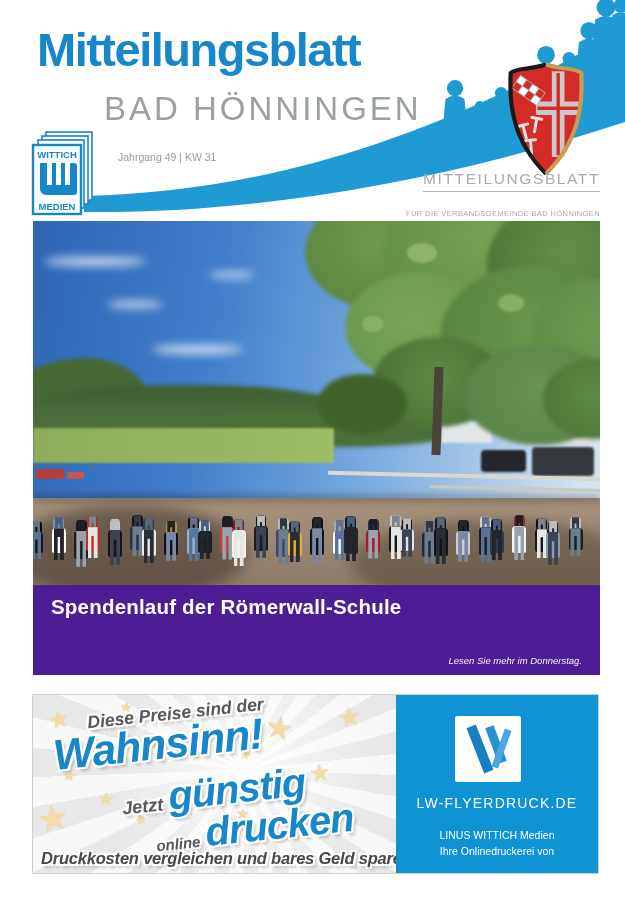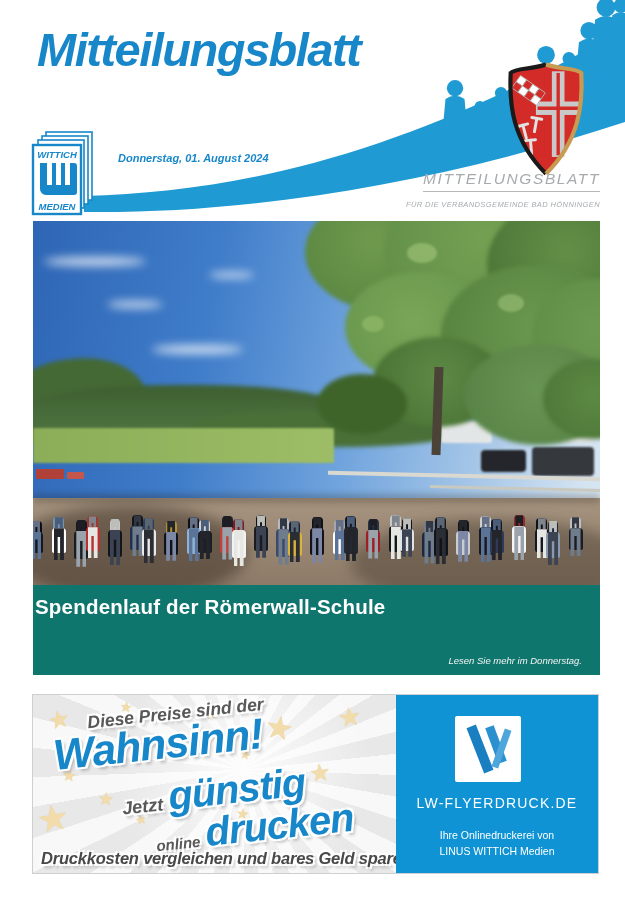--- a/index.html
+++ b/index.html
@@ -1,32 +1,32 @@
 <!DOCTYPE html>
 <html><head>
 <meta charset="utf-8">
 <style>
   html,body{margin:0;padding:0;background:#fff;}
   .page{position:relative;width:625px;height:897px;background:#fff;overflow:hidden;
         font-family:"Liberation Sans", sans-serif;}
 
   
-  .masthead{position:absolute;inset:0 0 auto 0;height:218px;font-style:italic;}
+  .masthead{position:absolute;inset:0 0 auto 0;height:218px;}
   .header-art{position:absolute;left:0;top:0;width:625px;height:218px;}
   .m-title{position:absolute;left:37px;top:22px;font-size:47px;font-weight:bold;
            letter-spacing:-1.5px;color:#1787c9;}
   .m-region{position:absolute;left:104px;top:90px;font-size:33px;color:#9aa0a4;
             letter-spacing:3px;font-weight:400;}
   .issue-block{position:absolute;left:118px;top:150px;line-height:1.5;}
   .issue-line{font-size:10.5px;color:#9a9a9a;}
   .date-line{font-size:11px;color:#1787c9;font-weight:bold;}
   .brand-right{position:absolute;right:25px;top:170px;text-align:right;color:#a7abae;}
   .brand-right .bt{font-size:15.5px;letter-spacing:1.6px;border-bottom:1px solid #b7b7b7;
                    padding-bottom:3px;display:inline-block;}
-  .brand-right .bs{font-size:7.5px;letter-spacing:.4px;margin-top:8px;}
+  .brand-right .bs{font-size:7.5px;letter-spacing:.4px;margin-top:17px;}
   .wittich-logo{position:absolute;left:30px;top:130px;}
   .coat-of-arms{position:absolute;left:504px;top:60px;}
 
   
   .photo{position:absolute;left:33px;top:221px;width:567px;height:364px;overflow:hidden;
          background:linear-gradient(100deg,#2e66b5 0%,#3f7cc9 30%,#6fa3dd 55%,#a8c8e8 78%,#d5e4f1 95%);}
   .photo *{position:absolute;}
   .cloud{background:#fff;border-radius:50%;filter:blur(5px);opacity:.75;}
   .blob{border-radius:50%;filter:blur(2px);}
   .speck{border-radius:50%;filter:blur(1px);opacity:.55;}
@@ -50,22 +50,22 @@
   .crowd{position:absolute;inset:0;z-index:4;}
   .person{position:absolute;display:flex;flex-direction:column;align-items:center;}
   .person i{display:block;}
   .person .head{width:calc(var(--w)*.62);height:calc(var(--w)*.62);border-radius:50%;
                 background:linear-gradient(#2b2421 42%,#b98a66 43%);}
   .person .torso{width:var(--w);height:calc(var(--h)*.36);border-radius:4px 4px 2px 2px;background:var(--s);}
   .person .legs{width:calc(var(--w)*.72);height:calc(var(--h)*.46);background:var(--p);
      clip-path:polygon(0 0,100% 0,100% 100%,62% 100%,62% 28%,38% 28%,38% 100%,0 100%);}
 
   
-  .caption{position:absolute;left:33px;top:585px;width:567px;height:90px;background:#0f766e;
-           color:#fff;box-sizing:border-box;padding:10px 0;}
+  .caption{position:absolute;left:33px;top:585px;width:567px;height:90px;background:#4c1d95;
+           color:#fff;box-sizing:border-box;padding:10px 16px;}
   .caption h2{margin:0 0 9px 2px;font-size:20.5px;font-weight:bold;letter-spacing:.2px;}
   .caption p.teaser{margin:0;font-size:9.5px;font-style:italic;line-height:1.45;color:#f3f3f3;max-width:545px;}
   .caption .more{position:absolute;right:18px;bottom:9px;font-size:9.5px;font-style:italic;color:#f3f3f3;}
 
   
   .ad{position:absolute;left:32px;top:694px;width:567px;height:180px;display:flex;
       border:1px solid #cfcfcf;box-sizing:border-box;}
   .ad-left{position:relative;width:363px;overflow:hidden;
      background:repeating-conic-gradient(from 4deg at 58% 42%, #f8f8f8 0deg 8deg, #e8e8e8 8deg 16deg);}
   .ad-left::after{content:"";position:absolute;inset:0;
@@ -110,40 +110,41 @@
         <use href="#person-sil" transform="translate(523,128) scale(0.58)"></use>
         <use href="#person-sil" transform="translate(546,120) scale(0.74)"></use>
         <use href="#person-sil" transform="translate(569,106) scale(0.54)"></use>
         <use href="#person-sil" transform="translate(589,94) scale(0.72)"></use>
         <use href="#person-sil" transform="translate(606,76) scale(0.78)"></use>
         <use href="#person-sil" transform="translate(621,60) scale(0.62)"></use>
       </g>
     </svg>
 
     <div class="m-title">Mitteilungsblatt</div>
+    <div class="m-region">BAD HÖNNINGEN</div>
 
     <svg class="wittich-logo" width="68" height="86" viewBox="0 0 68 86" xmlns="http://www.w3.org/2000/svg">
       <g fill="#fff" stroke="#1787c9" stroke-width="1.6">
         <rect x="16" y="2" width="46" height="68"></rect>
         <rect x="12" y="6" width="46" height="68"></rect>
         <rect x="8" y="10" width="46" height="68"></rect>
         <rect x="3" y="15" width="48" height="69" stroke-width="2.4"></rect>
       </g>
       <text x="27" y="28" font-size="9.5" font-weight="bold" fill="#1787c9" text-anchor="middle" font-family="Liberation Sans, sans-serif">WITTICH</text>
       <g>
         <path d="M10,33 h34 a3,3 0 0 1 3,3 v26 a3,3 0 0 1 -3,3 h-28 a6,6 0 0 1 -6,-6 Z" fill="#1787c9"></path>
         <rect x="17" y="33" width="5" height="22" fill="#fff"></rect>
         <rect x="26" y="33" width="5" height="22" fill="#fff"></rect>
         <rect x="35" y="33" width="5" height="22" fill="#fff"></rect>
       </g>
       <text x="27" y="80" font-size="9.5" font-weight="bold" fill="#1787c9" text-anchor="middle" font-family="Liberation Sans, sans-serif">MEDIEN</text>
     </svg>
 
     <div class="issue-block">
-      <div class="date-line">Donnerstag, 01. August 2024</div>
+      <div class="issue-line">Jahrgang 49 | KW 31</div>
     </div>
 
     <svg class="coat-of-arms" width="84" height="120" viewBox="0 0 100 140" xmlns="http://www.w3.org/2000/svg">
       <path d="M50,4 C68,10 86,8 92,14 C94,52 90,94 50,134 C10,94 6,52 8,14 C14,8 32,10 50,4 Z" fill="#d32b27"></path>
       <g fill="#c9c9c9">
         <rect x="57" y="12" width="15" height="102"></rect>
         <rect x="38" y="48" width="52" height="16"></rect>
       </g>
       <g stroke="#d32b27" stroke-width="4">
         <line x1="64.5" y1="14" x2="64.5" y2="112"></line>
@@ -567,19 +568,19 @@
         <svg width="66" height="66" viewBox="0 0 66 66" xmlns="http://www.w3.org/2000/svg">
           <g stroke-linecap="square" fill="none">
             <path d="M18,15 L32,51" stroke="#1a7fc0" stroke-width="10"></path>
             <path d="M36,15 L46,42" stroke="#2a90cf" stroke-width="9"></path>
             <path d="M52,17 L41,48" stroke="#4da6dc" stroke-width="7"></path>
           </g>
         </svg>
       </div>
       <div class="ad-domain">LW-FLYERDRUCK.DE</div>
       <div class="ad-tag">
+        <div>LINUS WITTICH Medien</div>
         <div>Ihre Onlinedruckerei von</div>
-        <div>LINUS WITTICH Medien</div>
       </div>
     </div>
   </section>
 
 </div>
 
 </body></html>

